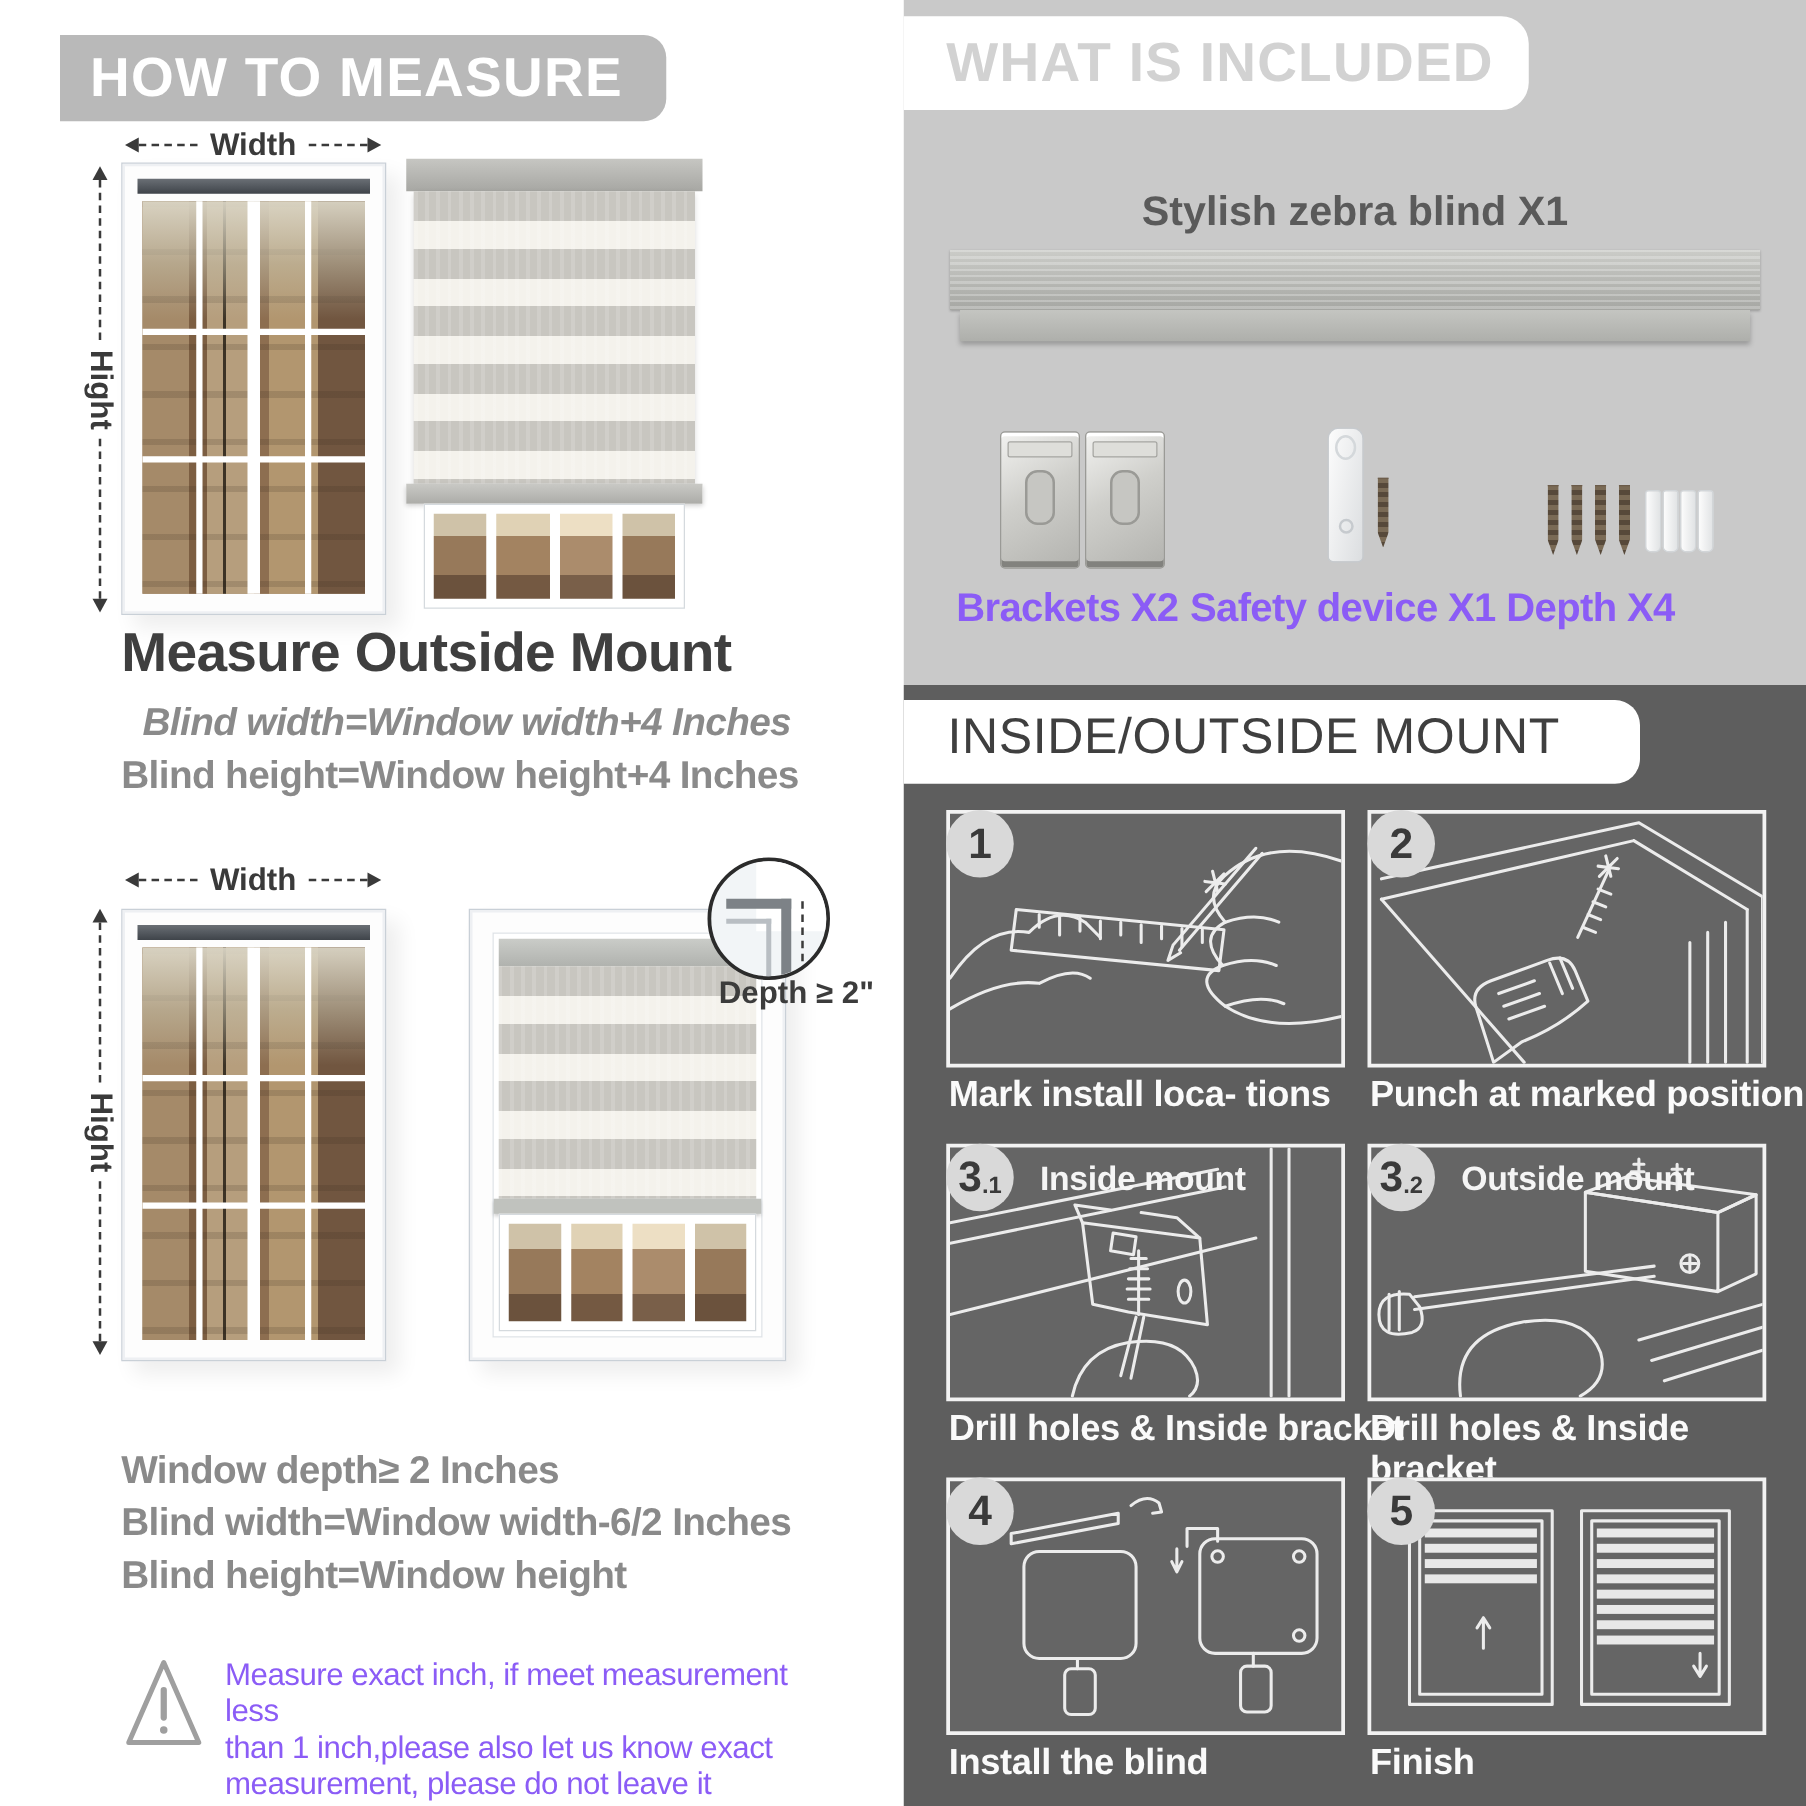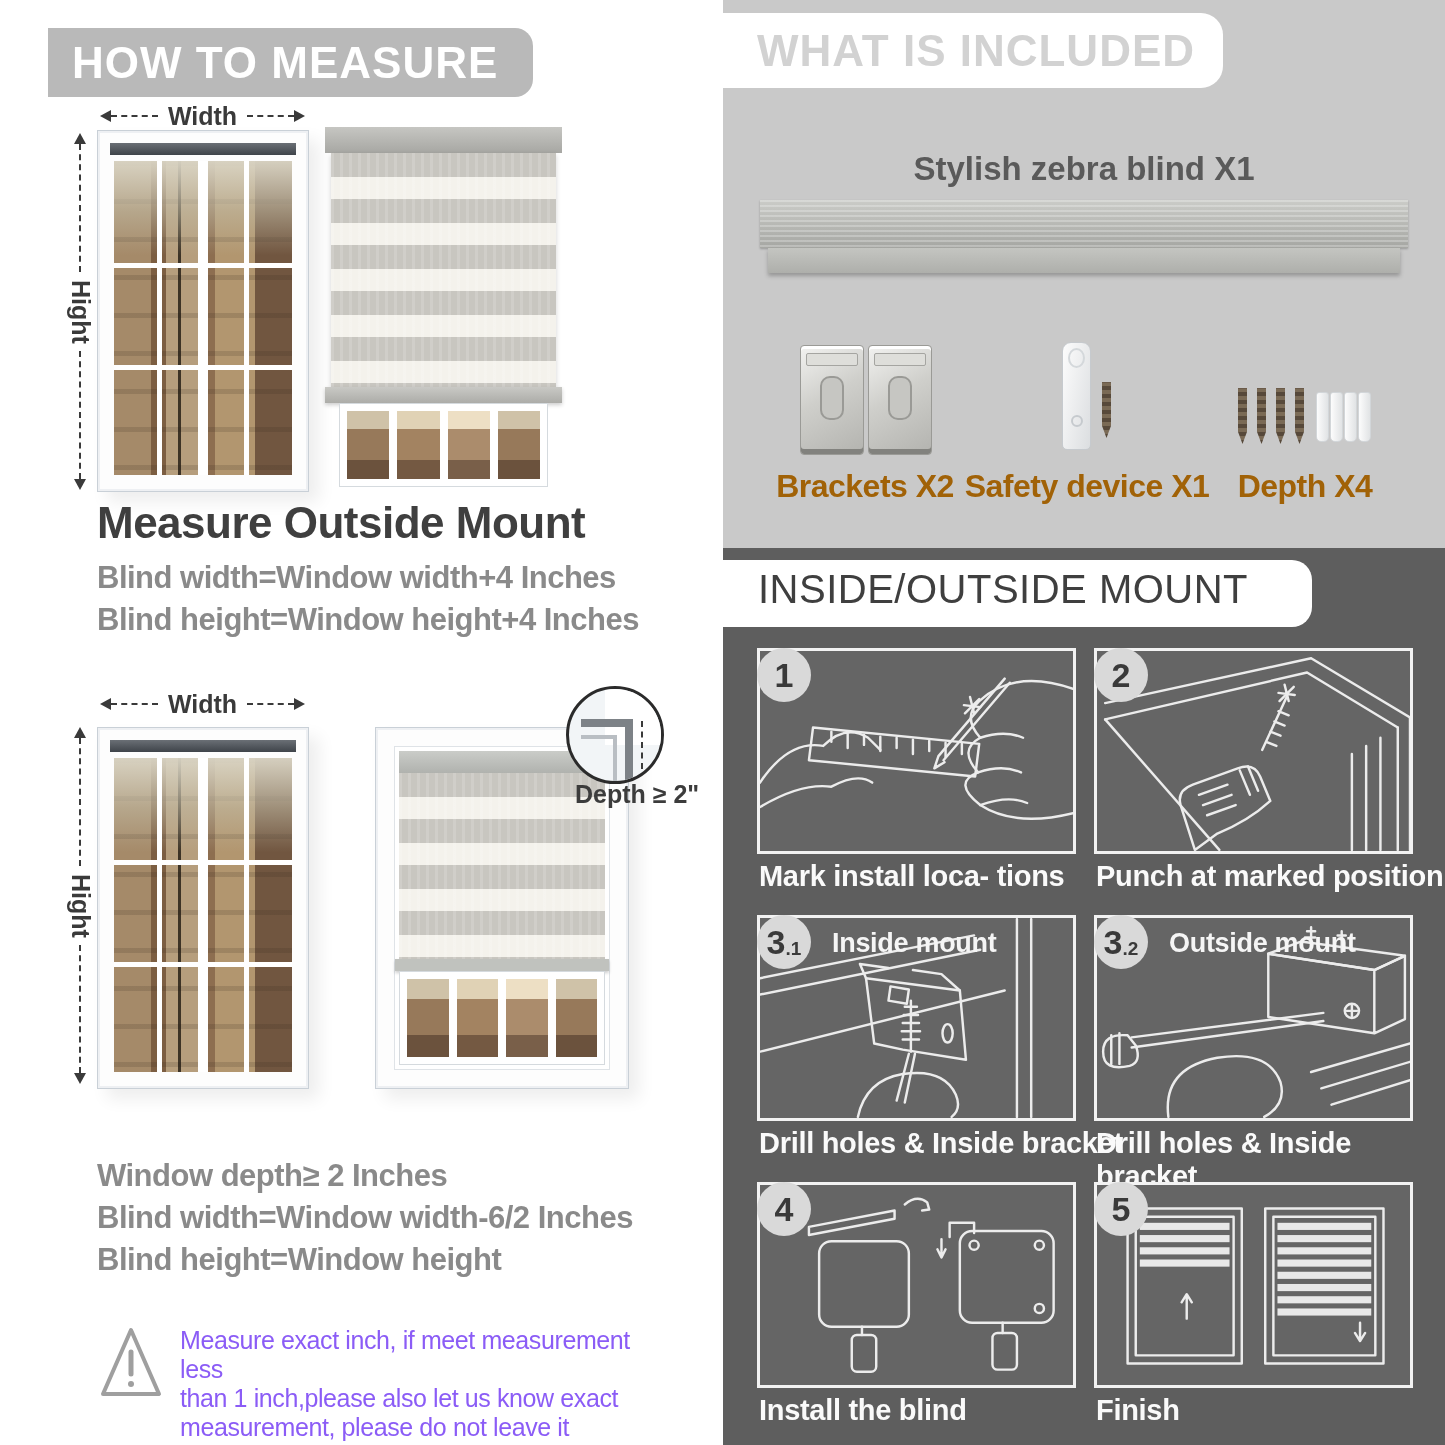--- a/index.html
+++ b/index.html
@@ -99,21 +99,21 @@
   .safety{width:27px;height:106px;background:linear-gradient(100deg,rgba(255,255,255,.95),rgba(224,227,230,.8));
     border:1px solid #c6cace;border-radius:9px 9px 5px 5px;}
   .safety::before{content:"";position:absolute;left:5px;top:5px;width:13px;height:16px;border:2px solid #d4d8db;border-radius:50%;}
   .safety::after{content:"";position:absolute;left:8px;bottom:22px;width:8px;height:8px;border:2px solid #c6cace;border-radius:50%;}
   .screwv{width:9px;height:56px;
     background:repeating-linear-gradient(180deg,#7a6a55 0 4px,#57493a 4px 8px);
     clip-path:polygon(0 0,100% 0,100% 78%,50% 100%,0 78%);}
   .screwv::before{content:"";position:absolute;top:-6px;left:-3px;width:15px;height:7px;background:#6b5b4a;border-radius:2px;}
   .anchor{width:11px;height:48px;background:linear-gradient(90deg,rgba(255,255,255,.95),rgba(233,236,238,.75));
     border:1px solid #d2d6d9;border-radius:3px 3px 5px 5px;}
-  .inc-label{top:468px;text-align:center;font-weight:bold;font-size:32px;color:#a16207;letter-spacing:-.5px;}
+  .inc-label{top:468px;text-align:left;font-weight:bold;font-size:32px;color:#8b5cf6;letter-spacing:-.5px;}
 
   
   .panel{width:313px;height:200px;border:3px solid #f2f2f2;background:#656565;}
   .badge{position:absolute;left:-3px;top:-3px;width:54px;height:54px;border-radius:50%;background:#d9d9d9;
     color:#3a3a3a;font-weight:bold;display:flex;align-items:center;justify-content:center;}
   .badge .n{font-size:34px;}
   .badge .s{font-size:19px;align-self:flex-end;margin-bottom:9px;}
   .plabel{position:absolute;left:72px;top:10px;color:#f5f5f5;font-weight:bold;font-size:27px;letter-spacing:-.3px;}
   .caption{color:#fafafa;font-weight:bold;font-size:29px;letter-spacing:-.3px;}
   .stepart{position:absolute;inset:0;width:100%;height:100%;}
@@ -160,21 +160,21 @@
     <div class="b1-rail"></div>
     <div class="peek" style="position:absolute;left:14px;right:14px;top:276px;bottom:0;">
       <div class="pane"></div>
       <div class="pane"></div>
       <div class="pane"></div>
       <div class="pane"></div>
     </div>
   </div>
 
   <div class="abs mtitle" style="left:97px;top:498px;">Measure Outside Mount</div>
-  <div class="abs mline" style="left:97px;top:560px;">Blind width=Window width+4 Inches</div>
+  <div class="abs mline" style="left:114px;top:560px;font-style:italic;">Blind width=Window width+4 Inches</div>
   <div class="abs mline" style="left:97px;top:602px;">Blind height=Window height+4 Inches</div>
 
   <div class="abs harrow" style="left:100px;top:690px;width:205px;height:28px;">
     <span class="head-l"></span>
     <span class="seg"></span>
     <span class="lbl">Width</span>
     <span class="seg"></span>
     <span class="head-r"></span>
   </div>
 

